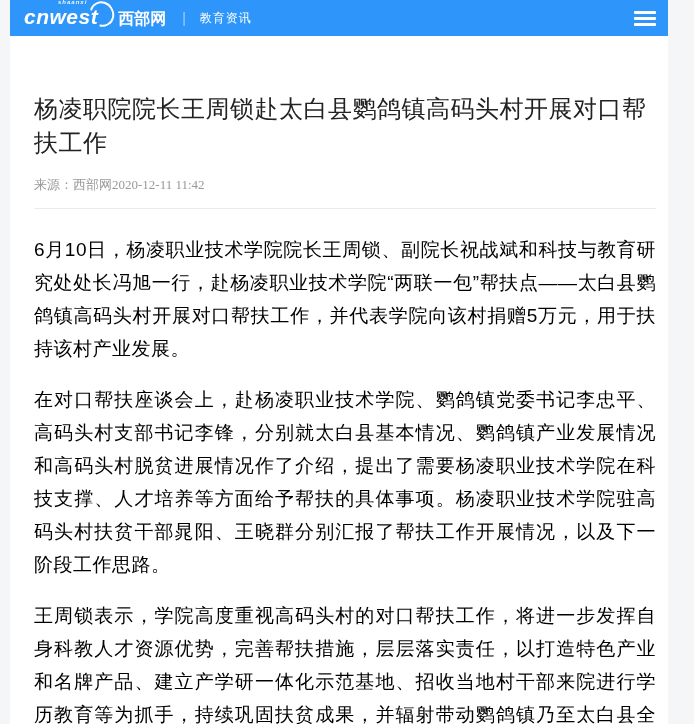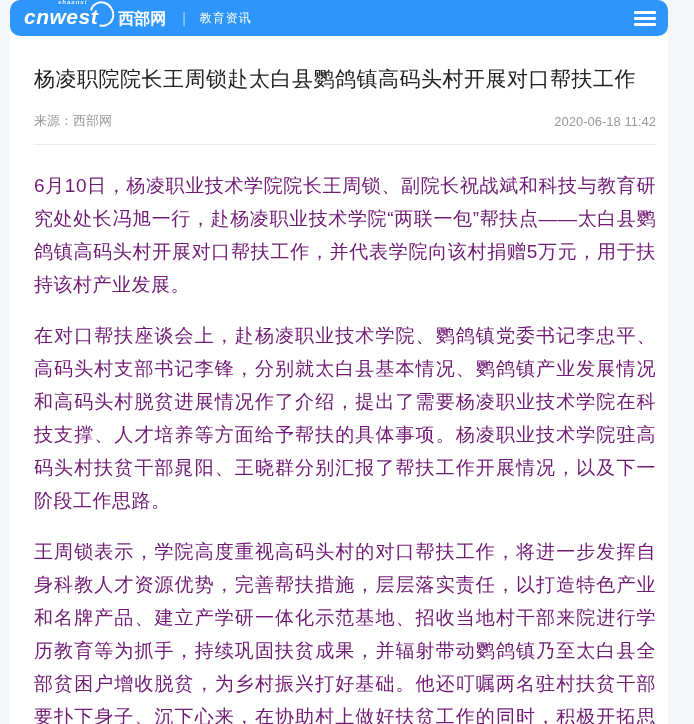--- a/index.html
+++ b/index.html
@@ -24,21 +24,20 @@
   }
   
   .topbar {
     height: 36px;
     background: #2e96fb;
     display: flex;
     align-items: center;
     padding: 0 12px 0 14px;
     color: #fff;
     position: relative;
-    border-radius: 10px;
   }
   .brand {
     display: flex;
     align-items: baseline;
     cursor: pointer;
   }
   .logo-en {
     position: relative;
     font-style: italic;
     font-weight: bold;
@@ -96,42 +95,44 @@
     height: 3px;
     width: 100%;
     background: #ffffff;
     border-radius: 1px;
   }
   
   .content {
     padding: 26px 12px 30px 24px;
   }
   .title {
-    font-size: 21px;
+    font-size: 24px;
     font-weight: 400;
     color: #222222;
     line-height: 34px;
     letter-spacing: 0.5px;
+    margin-top: 30px;
   }
   .meta {
     display: flex;
-    justify-content: space-between;
+    justify-content: flex-start;
     align-items: center;
     margin-top: 16px;
     font-size: 13px;
     color: #999999;
+    font-family: Liberation Serif, serif;
   }
   .divider {
     border: none;
     border-top: 1px solid #ebebeb;
     margin: 14px 0 24px 0;
   }
   .body p {
     font-size: 19px;
-    color: #701a75;
+    color: #000000;
     line-height: 33px;
     text-align: justify;
     letter-spacing: 0.5px;
     margin-bottom: 18px;
   }
   .body p:last-child { margin-bottom: 0; }
 </style>
 </head>
 <body>
 
@@ -156,21 +157,21 @@
       </div>
     </header>
 
     <main class="content">
       <h1 class="title">杨凌职院院长王周锁赴太白县鹦鸽镇高码头村开展对口帮扶工作</h1>
 
       <div class="meta">
         <span class="source">
           <span>来源：</span><span>西部网</span>
         </span>
-        <span class="date">2020-06-18 11:42</span>
+        <span class="date">2020-12-11 11:42</span>
       </div>
 
       <hr class="divider">
 
       <article class="body">
         <p>6月10日，杨凌职业技术学院院长王周锁、副院长祝战斌和科技与教育研究处处长冯旭一行，赴杨凌职业技术学院“两联一包”帮扶点——太白县鹦鸽镇高码头村开展对口帮扶工作，并代表学院向该村捐赠5万元，用于扶持该村产业发展。</p>
         <p>在对口帮扶座谈会上，赴杨凌职业技术学院、鹦鸽镇党委书记李忠平、高码头村支部书记李锋，分别就太白县基本情况、鹦鸽镇产业发展情况和高码头村脱贫进展情况作了介绍，提出了需要杨凌职业技术学院在科技支撑、人才培养等方面给予帮扶的具体事项。杨凌职业技术学院驻高码头村扶贫干部晁阳、王晓群分别汇报了帮扶工作开展情况，以及下一阶段工作思路。</p>
         <p>王周锁表示，学院高度重视高码头村的对口帮扶工作，将进一步发挥自身科教人才资源优势，完善帮扶措施，层层落实责任，以打造特色产业和名牌产品、建立产学研一体化示范基地、招收当地村干部来院进行学历教育等为抓手，持续巩固扶贫成果，并辐射带动鹦鸽镇乃至太白县全部贫困户增收脱贫，为乡村振兴打好基础。他还叮嘱两名驻村扶贫干部要扑下身子、沉下心来，在协助村上做好扶贫工作的同时，积极开拓思路、创新方法，努力帮助剩余贫困户尽快脱贫，让全村的群众都过上好日子。</p>
       </article>
     </main>

